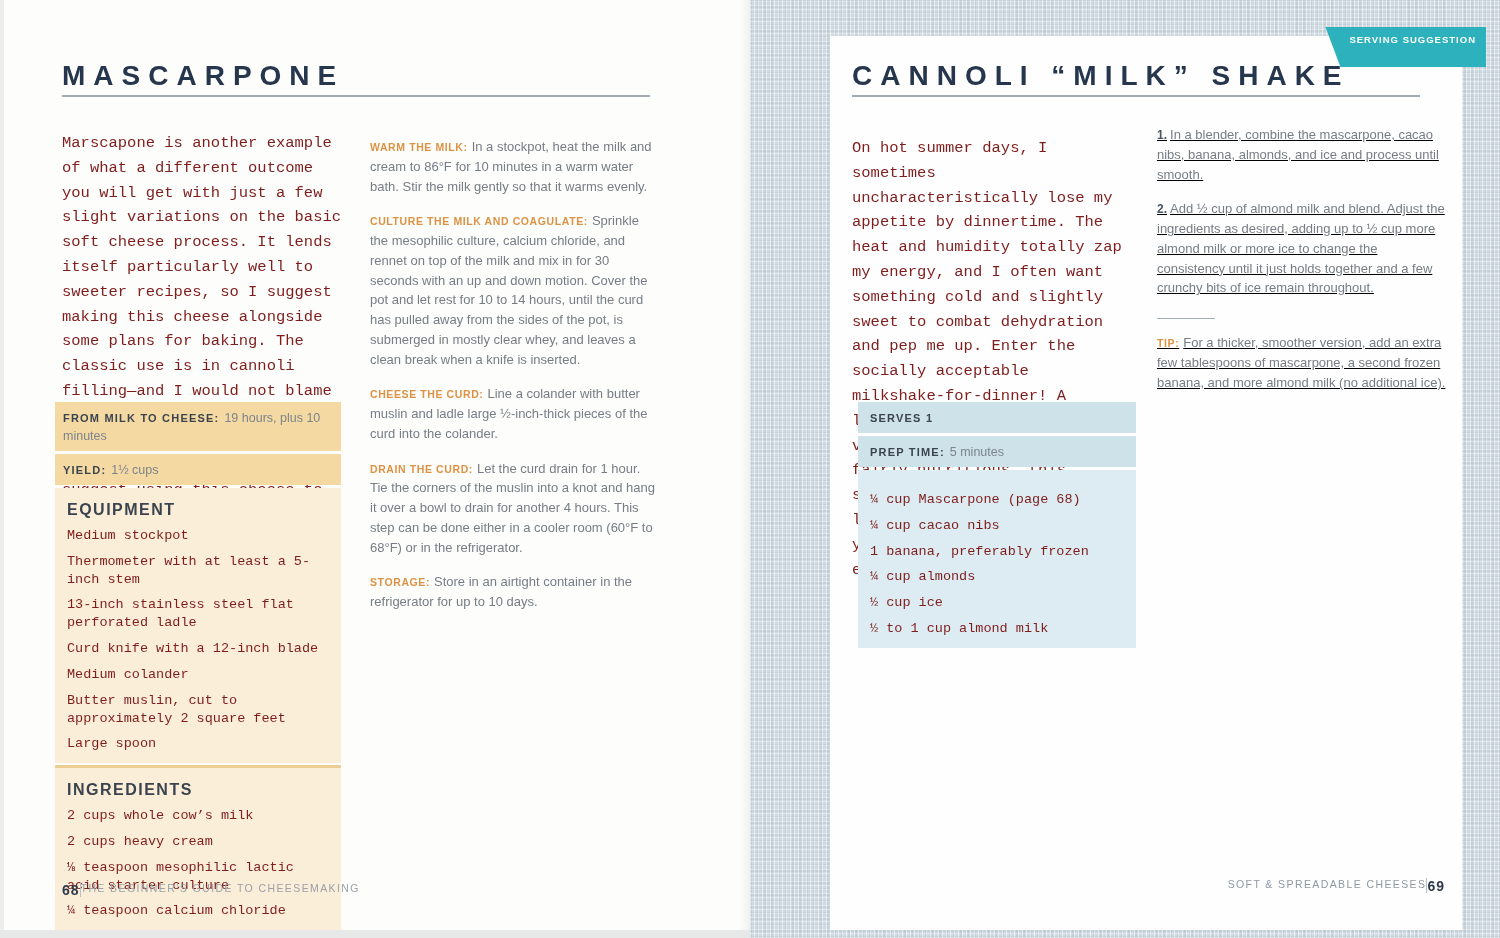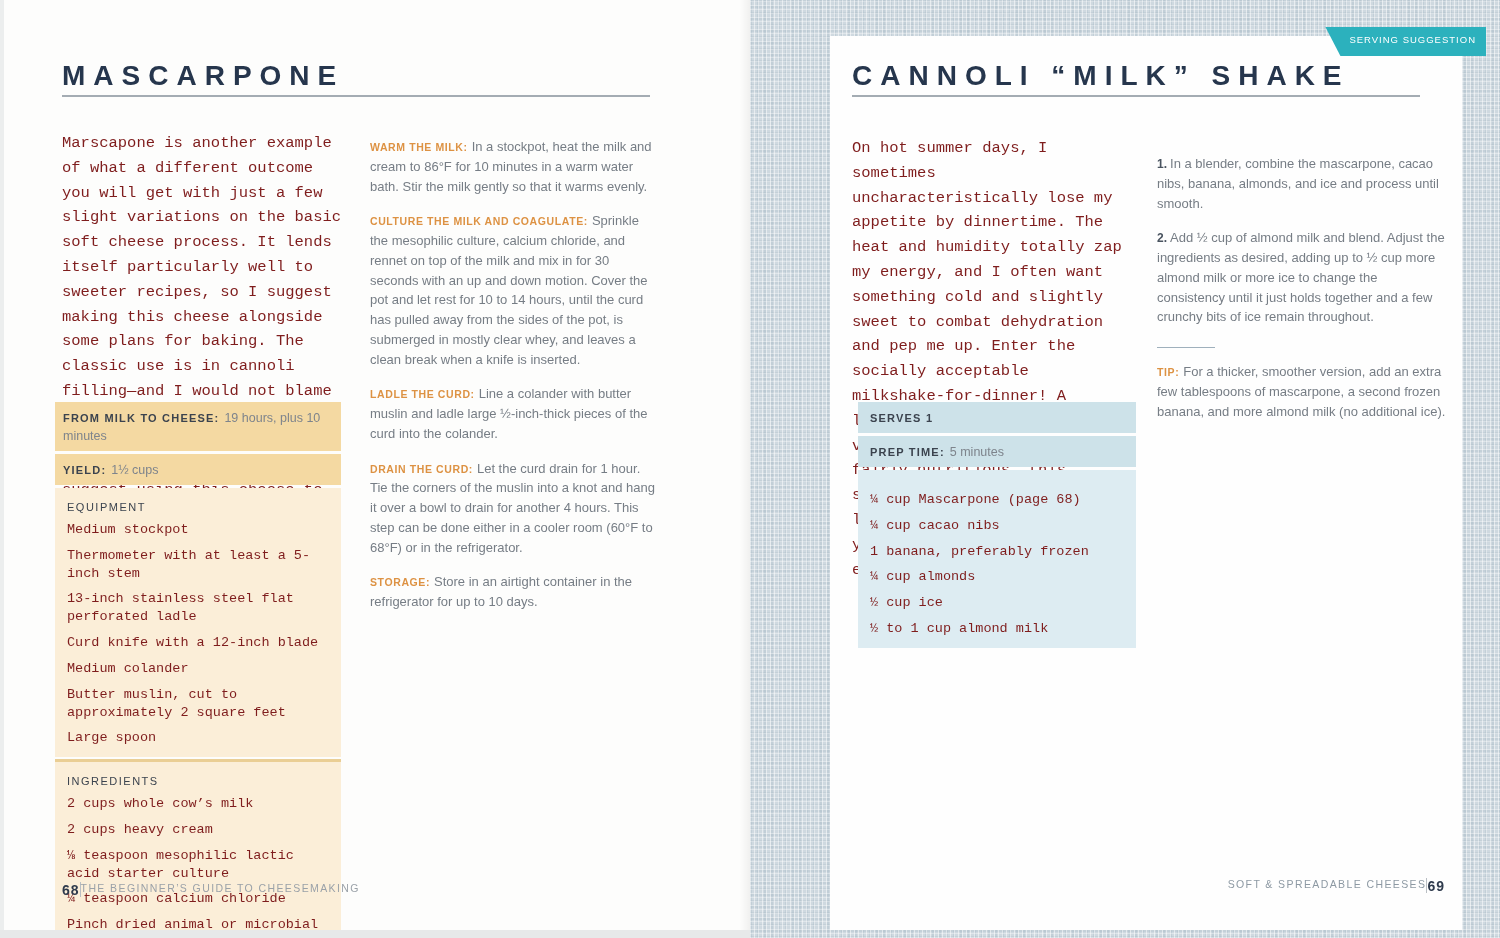--- a/index.html
+++ b/index.html
@@ -29,21 +29,21 @@
   .pl-boxes { position:absolute; left:55px; top:402px; width:286px; }
   .meta-row { padding:6px 12px 7px; margin-bottom:3px; }
   .meta-row.gold { background:#f4d9a2;padding-left:8px; }
   .meta-row.blue { background:#cde2e9; }
   .meta-label { font-weight:700; font-size:11px; letter-spacing:1.2px; color:#3b434e; margin-right:5px; }
   .meta-value { font-size:12.5px; color:#7e848c; }
   .info-box { padding:13px 12px 10px; }
   .info-box.cream { background:#fbeed8; }
   .info-box.cream.with-divider { border-top:3px solid #eace94; margin-top:2px; }
   .info-box.bluebox { background:#ddecf2; }
-  .box-heading { font-weight:400; font-size:11px; letter-spacing:1.5px; color:#3b434e; margin-bottom:4px; }
+  .box-heading { font-weight:700; font-size:16px; letter-spacing:1.5px; color:#3b434e; margin-bottom:4px; }
   .box-item { font-size:13.5px; line-height:1.32; margin-top:8px; }
 
   
   .pl-steps { position:absolute; left:370px; top:137px; width:290px; }
   .step { font-size:13px; line-height:1.52; color:#767d85; margin-bottom:15px; }
   .step-label { font-weight:700; font-size:10.5px; letter-spacing:0.6px; color:#dd9243; margin-right:4px; }
   .step-num { font-weight:700; font-size:12px; color:#4a5460; margin-right:3px; }
 
   
   .footer { position:absolute; display:flex; align-items:flex-start; gap:0; }
@@ -59,28 +59,28 @@
     background-color:#cfd9e0;
     background-image:
       repeating-linear-gradient(90deg, rgba(255,255,255,0.5) 0 1px, transparent 1px 4px),
       repeating-linear-gradient(0deg,  rgba(255,255,255,0.35) 0 1px, transparent 1px 4px),
       repeating-linear-gradient(90deg, rgba(164,183,195,0.30) 0 2px, transparent 2px 7px),
       repeating-linear-gradient(0deg,  rgba(164,183,195,0.25) 0 2px, transparent 2px 6px);
   }
   .pr-card { position:absolute; left:80px; top:36px; width:632px; height:894px; background:#fefefe; }
 
   .banner { position:absolute; right:14px; top:27px; z-index:5; background:#2cb1bd; color:#ffffff;
-            font-weight:400; font-size:9.5px; letter-spacing:1px; line-height:25px; height:29px;
+            font-weight:700; font-size:9.5px; letter-spacing:1px; line-height:25px; height:40px;
             padding:0 10px 0 24px; clip-path:polygon(0 0, 100% 0, 100% 100%, 15px 100%); }
 
   .pr-title { left:22px; top:24px; }
   .pr-rule  { left:22px; top:59px; width:568px; }
   .pr-intro { position:absolute; left:22px; top:100px; width:274px; }
   .pr-boxes { position:absolute; left:28px; top:366px; width:278px; }
-  .pr-steps { position:absolute; left:327px; top:118px; width:290px; }
+  .pr-steps { position:absolute; left:327px; top:89px; width:290px;text-decoration:underline; }
 
   .tip-divider { width:58px; border-top:1px solid #9fb0bc; margin:20px 0 14px; }
 </style>
 </head>
 <body>
 
 <div class="spread">
 
   <div class="page page-left">
     <div class="spine-shadow"></div>
@@ -122,21 +122,21 @@
     </div>
 
     <div class="pl-steps">
       <p class="step">
         <span class="step-label">WARM THE MILK:</span><span>In a stockpot, heat the milk and cream to 86°F for 10 minutes in a warm water bath. Stir the milk gently so that it warms evenly.</span>
       </p>
       <p class="step">
         <span class="step-label">CULTURE THE MILK AND COAGULATE:</span><span>Sprinkle the mesophilic culture, calcium chloride, and rennet on top of the milk and mix in for 30 seconds with an up and down motion. Cover the pot and let rest for 10 to 14 hours, until the curd has pulled away from the sides of the pot, is submerged in mostly clear whey, and leaves a clean break when a knife is inserted.</span>
       </p>
       <p class="step">
-        <span class="step-label">LADLE THE CURD:</span><span>Line a colander with butter muslin and ladle large ½-inch-thick pieces of the curd into the colander.</span>
+        <span class="step-label">CHEESE THE CURD:</span><span>Line a colander with butter muslin and ladle large ½-inch-thick pieces of the curd into the colander.</span>
       </p>
       <p class="step">
         <span class="step-label">DRAIN THE CURD:</span><span>Let the curd drain for 1 hour. Tie the corners of the muslin into a knot and hang it over a bowl to drain for another 4 hours. This step can be done either in a cooler room (60°F to 68°F) or in the refrigerator.</span>
       </p>
       <p class="step">
         <span class="step-label">STORAGE:</span><span>Store in an airtight container in the refrigerator for up to 10 days.</span>
       </p>
     </div>
 
     <div class="footer pl-footer">

